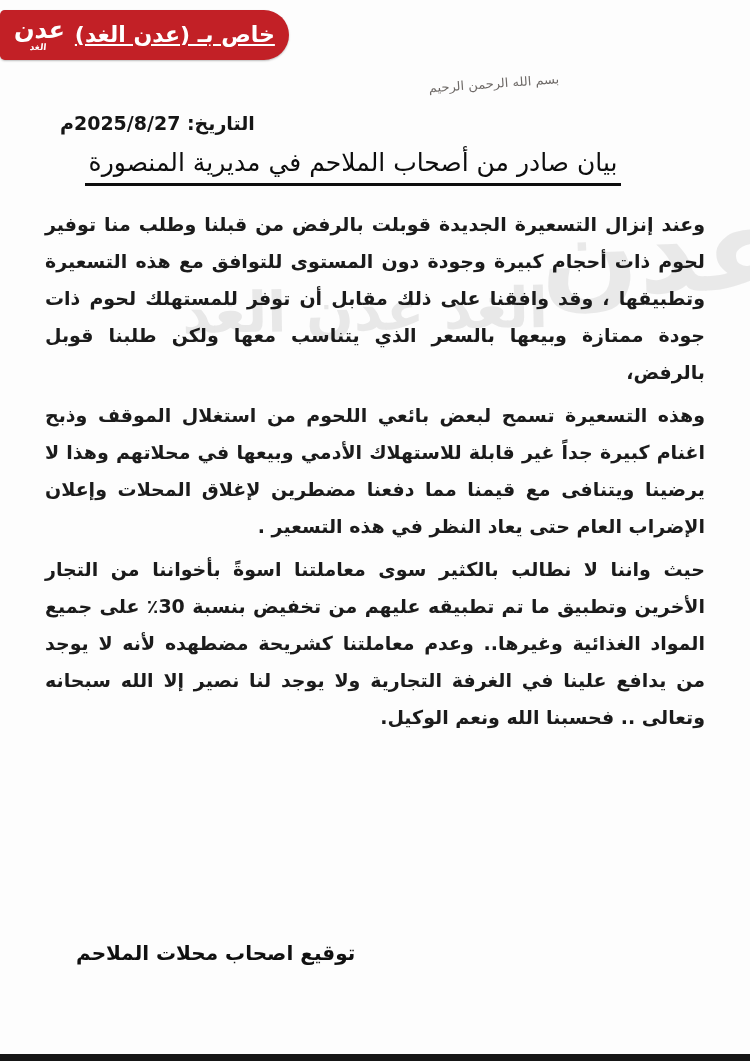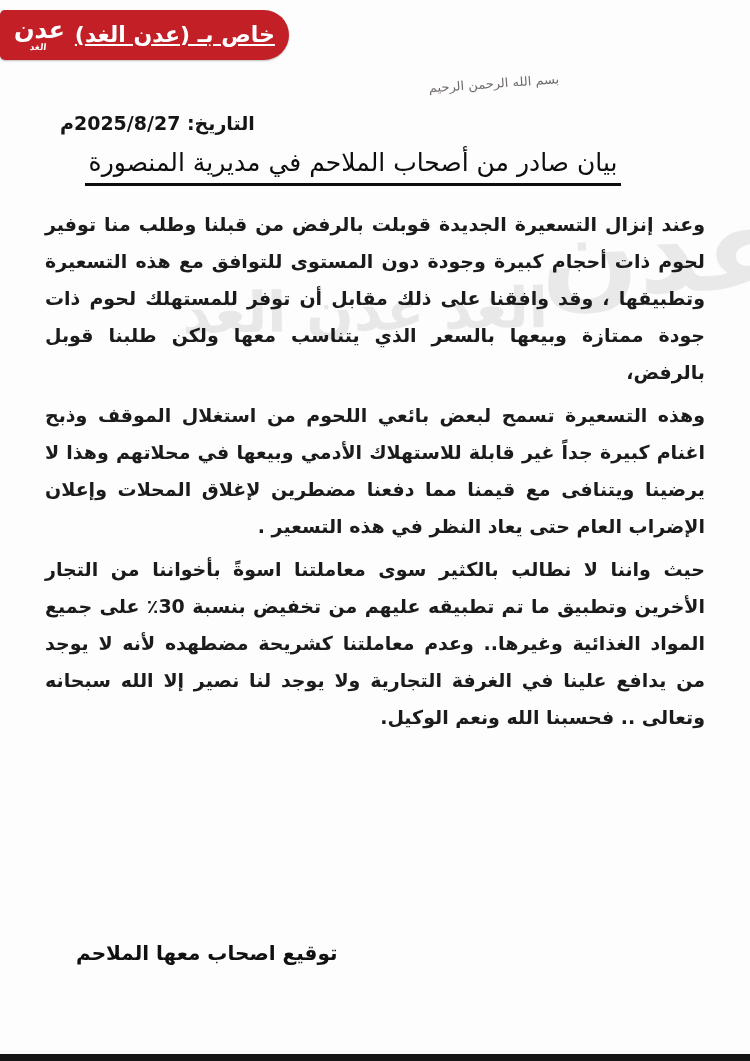--- a/index.html
+++ b/index.html
@@ -113,17 +113,17 @@
     <span class="doc-title">بيان صادر من أصحاب الملاحم في مديرية المنصورة</span>
   </div>
 
   <div class="body-text">
     <p>وعند إنزال التسعيرة الجديدة قوبلت بالرفض من قبلنا وطلب منا توفير لحوم ذات أحجام كبيرة وجودة دون المستوى للتوافق مع هذه التسعيرة وتطبيقها ، وقد وافقنا على ذلك مقابل أن توفر للمستهلك لحوم ذات جودة ممتازة وبيعها بالسعر الذي يتناسب معها ولكن طلبنا قوبل بالرفض،</p>
     <p>وهذه التسعيرة تسمح لبعض بائعي اللحوم من استغلال الموقف وذبح اغنام كبيرة جداً غير قابلة للاستهلاك الأدمي وبيعها في محلاتهم وهذا لا يرضينا ويتنافى مع قيمنا مما دفعنا مضطرين لإغلاق المحلات وإعلان الإضراب العام حتى يعاد النظر في هذه التسعير .</p>
     <p>حيث واننا لا نطالب بالكثير  سوى معاملتنا اسوةً بأخواننا من التجار الأخرين وتطبيق ما تم تطبيقه عليهم من تخفيض بنسبة 30٪ على جميع المواد الغذائية وغيرها.. وعدم معاملتنا كشريحة مضطهده لأنه لا يوجد من يدافع علينا في الغرفة التجارية ولا يوجد لنا نصير إلا الله سبحانه وتعالى .. فحسبنا الله ونعم الوكيل.</p>
 
   </div>
 
-  <div class="signature">توقيع اصحاب معها الملاحم</div>
+  <div class="signature">توقيع اصحاب محلات الملاحم</div>
 
   <div class="footer-bar"></div>
 
 </div>
 
 </body></html>

